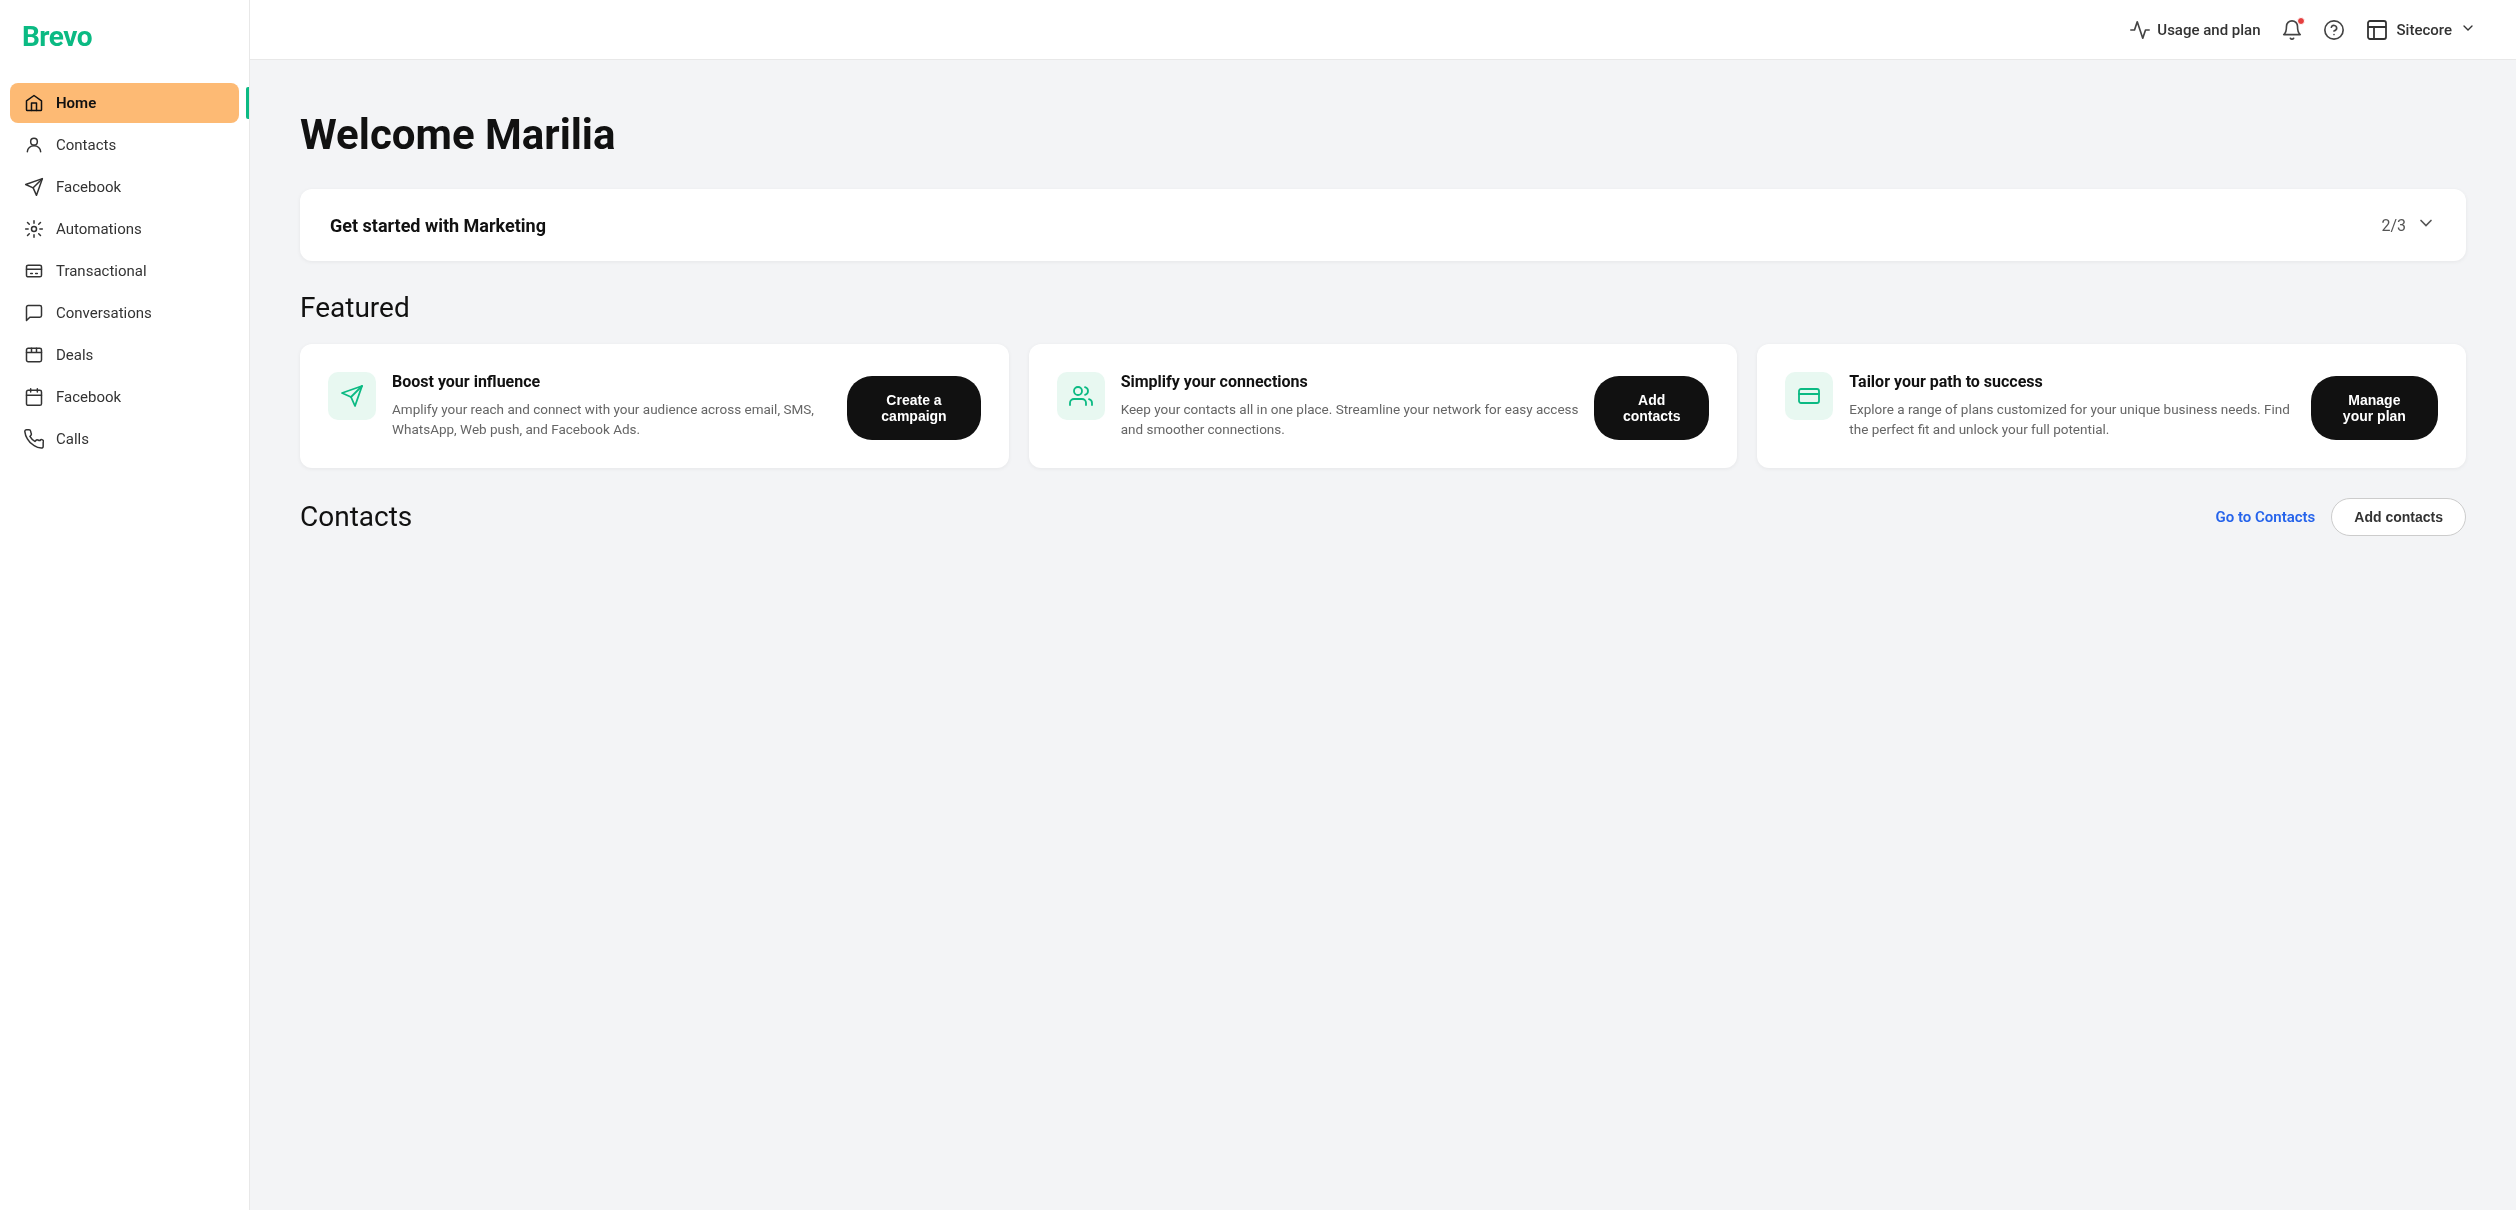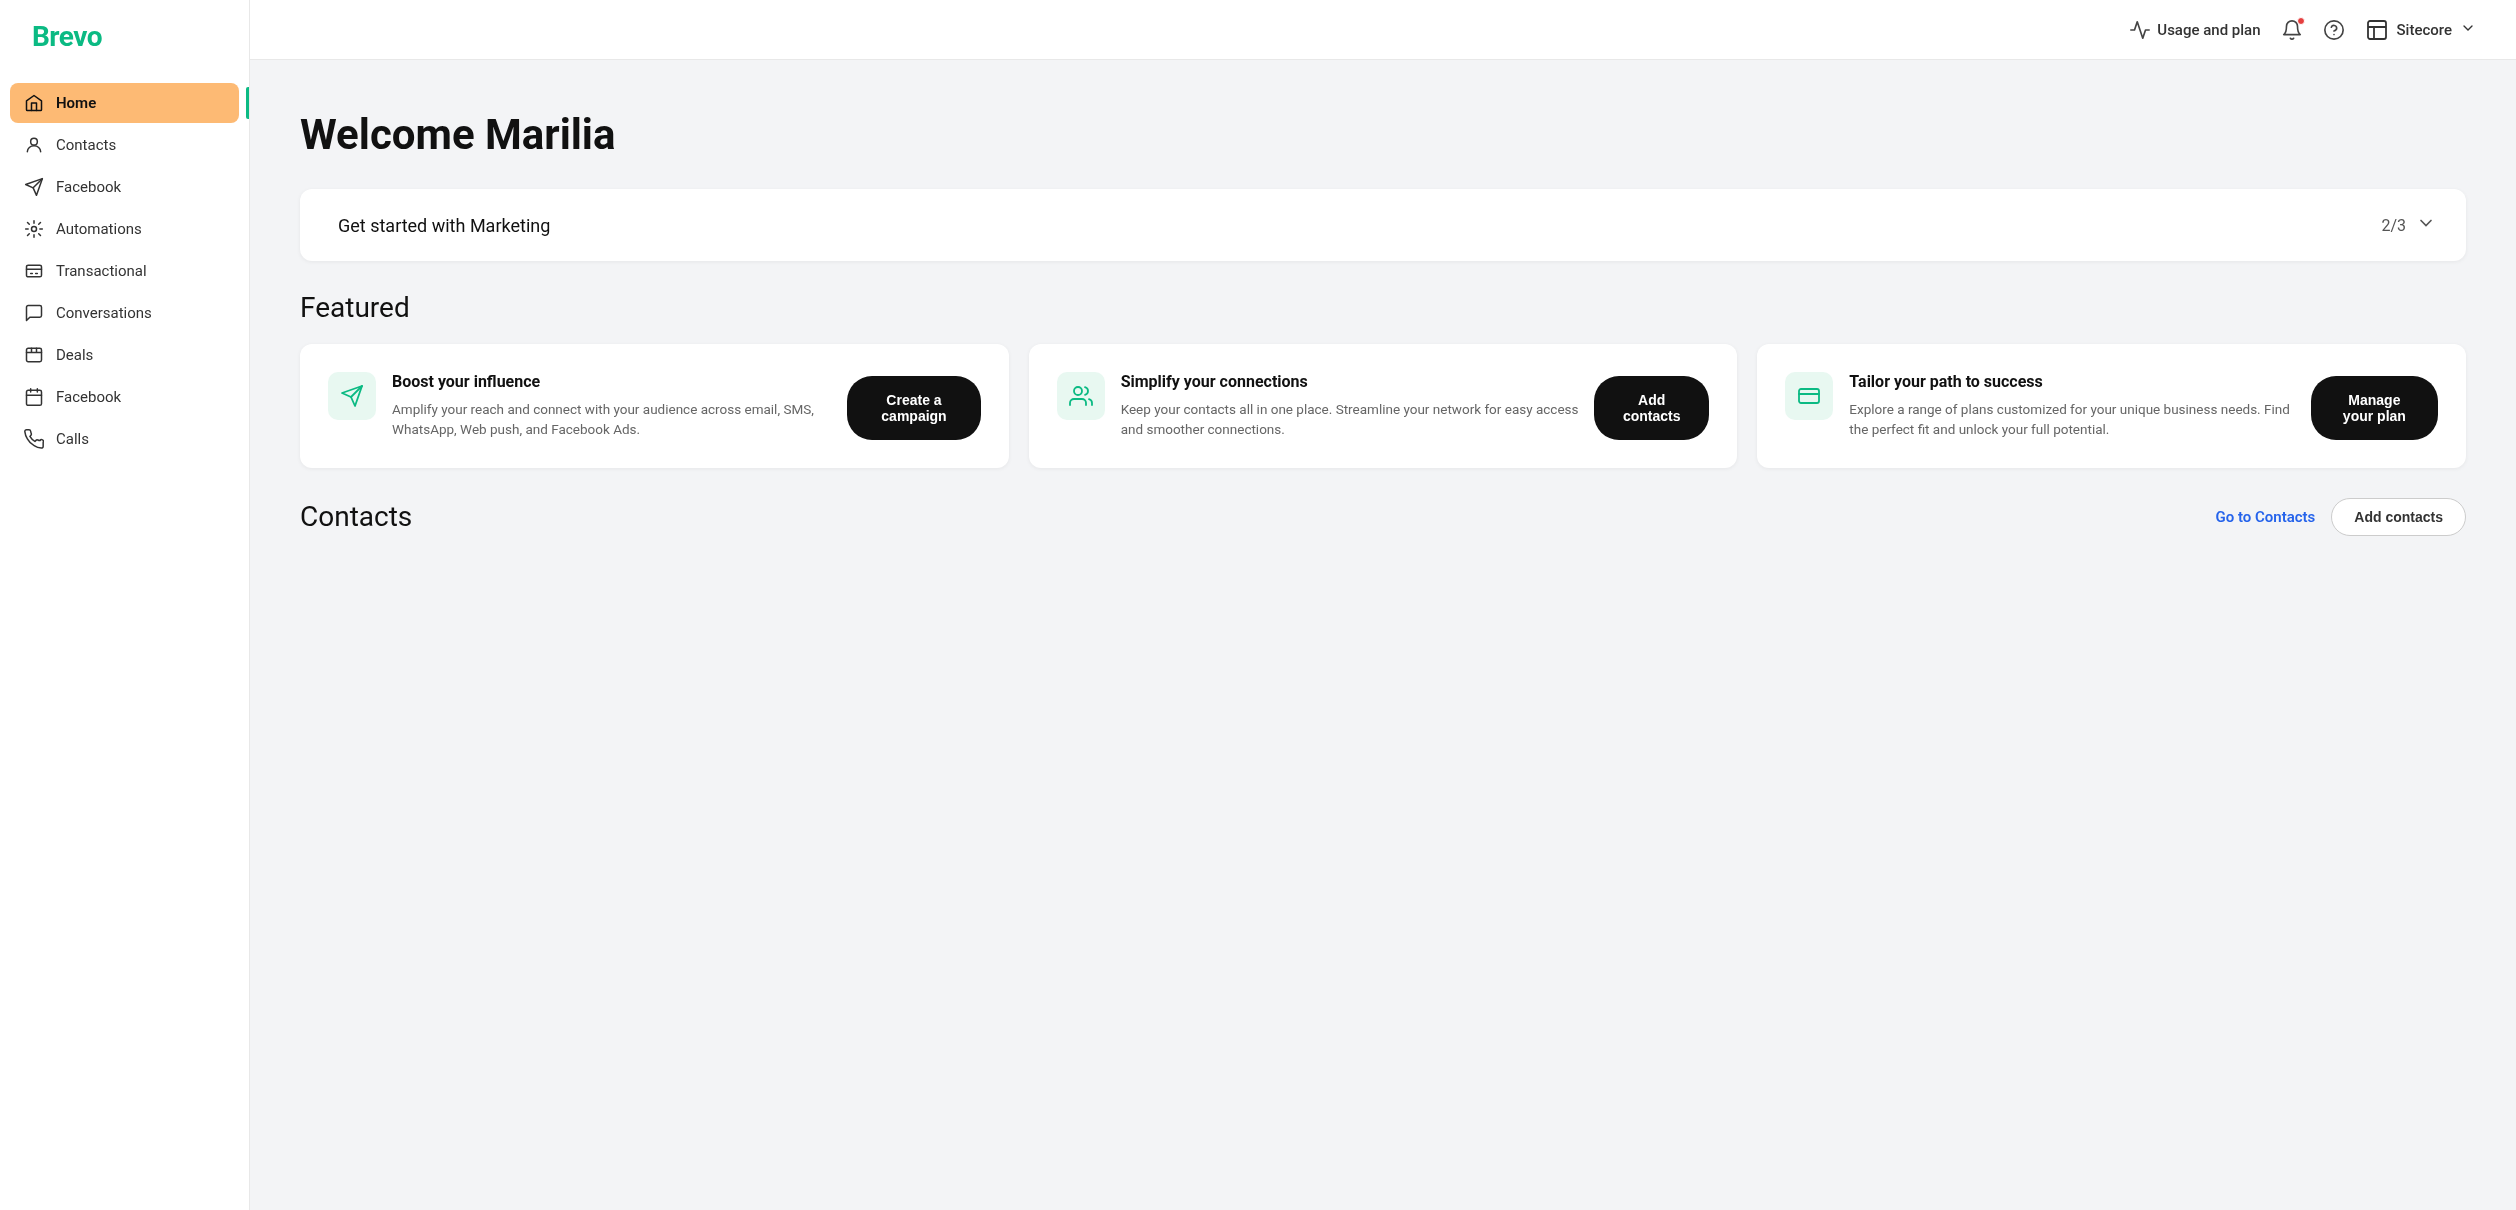--- a/index.html
+++ b/index.html
@@ -10,21 +10,21 @@
       width: 250px;
       min-width: 250px;
       background: #fff;
       border-right: 1px solid #e8e8e8;
       display: flex;
       flex-direction: column;
       padding: 20px 0;
       z-index: 10;
     }
     .sidebar-logo {
-      padding: 0 20px 30px 32px;
+      padding: 0 20px 30px 22px;
     }
     .logo-text {
       font-size: 28px;
       font-weight: 700;
       color: #0bba83;
       letter-spacing: -0.5px;
     }
     .sidebar-nav {
       display: flex;
       flex-direction: column;
@@ -193,23 +193,22 @@
       border-radius: 12px;
       padding: 24px 30px;
       display: flex;
       align-items: center;
       justify-content: space-between;
       box-shadow: 0 1px 4px rgba(0,0,0,0.06);
       cursor: pointer;
     }
     .getting-started-title {
       font-size: 18px;
-      font-weight: 400;
+      font-weight: 700;
       color: #111;
-      margin-left: 8px;
     }
     .getting-started-right {
       display: flex;
       align-items: center;
       gap: 10px;
       color: #555;
       font-size: 16px;
     }
     .chevron-down svg {
       width: 20px;

